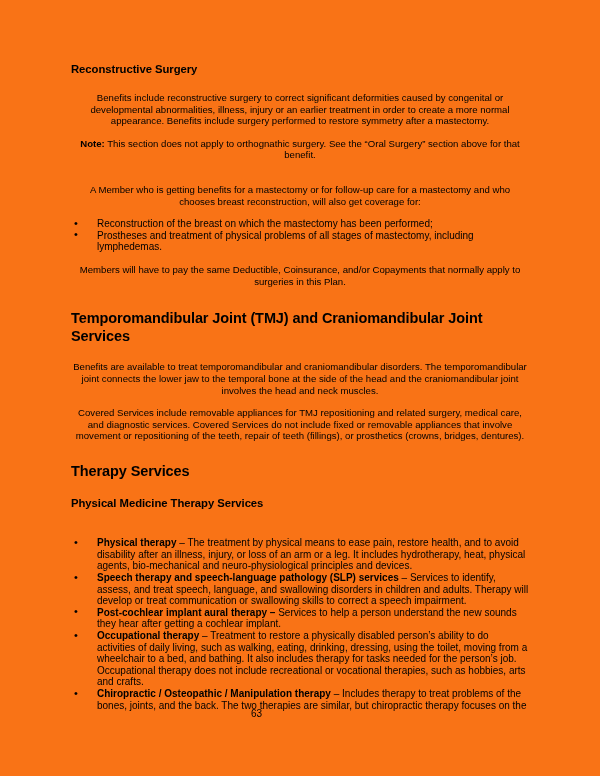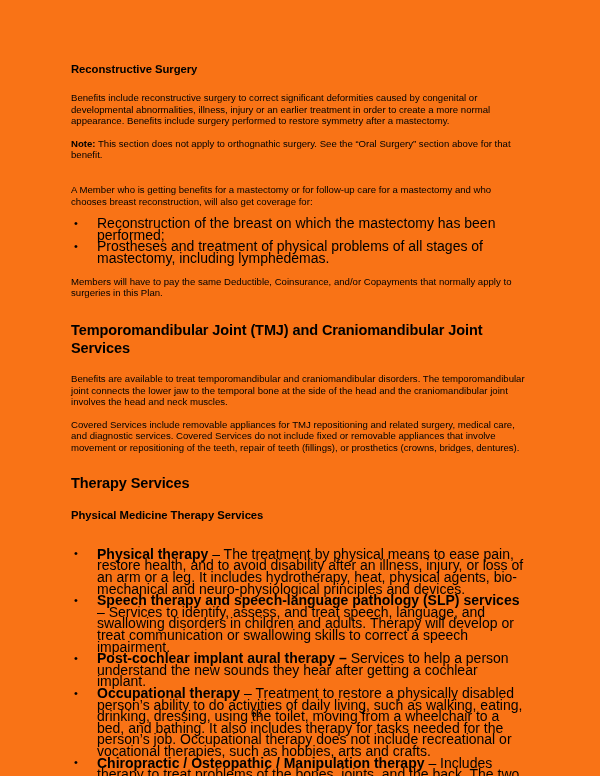--- a/index.html
+++ b/index.html
@@ -48,34 +48,34 @@
     font-weight: bold;
     line-height: 1.25;
     margin: 0;
   }
 
   
   p.body {
     font-size: 9.6px;
     line-height: 11.6px;
     margin: 0;
-    text-align: left;
+    text-align: center;
   }
   .b { font-weight: bold; }
 
   
   ul.bullets {
     list-style: none;
     margin: 0;
     padding: 0;
   }
   ul.bullets > li {
     position: relative;
     padding-left: 26px;
-    font-size: 14px;
+    font-size: 10px;
     line-height: 11.6px;
     margin: 0;
   }
   ul.bullets > li::before {
     content: "\2022";
     position: absolute;
     left: 3px;
     top: -0.5px;
     font-size: 11px;
     line-height: 11.6px;

